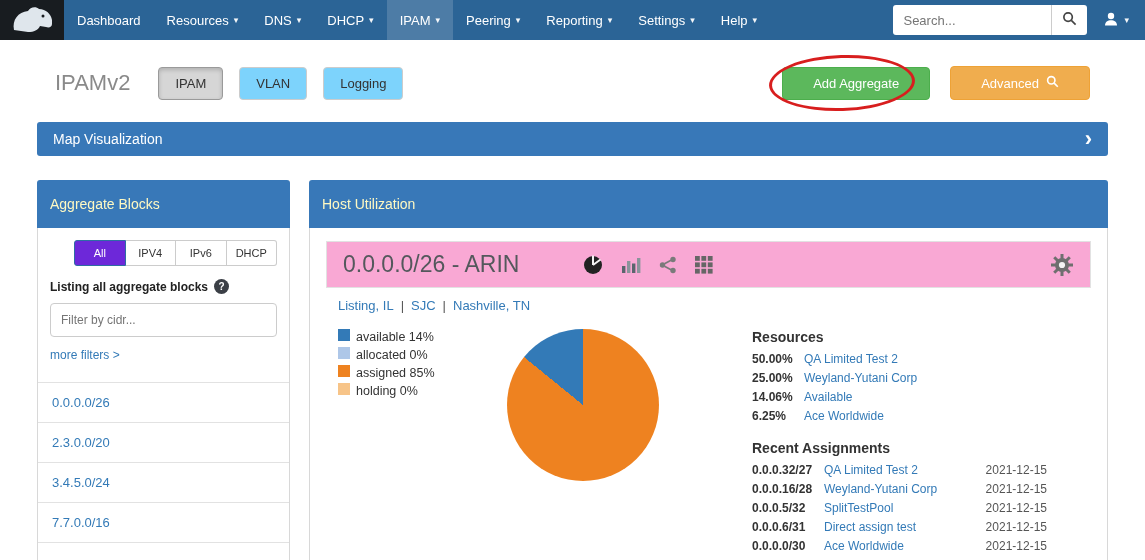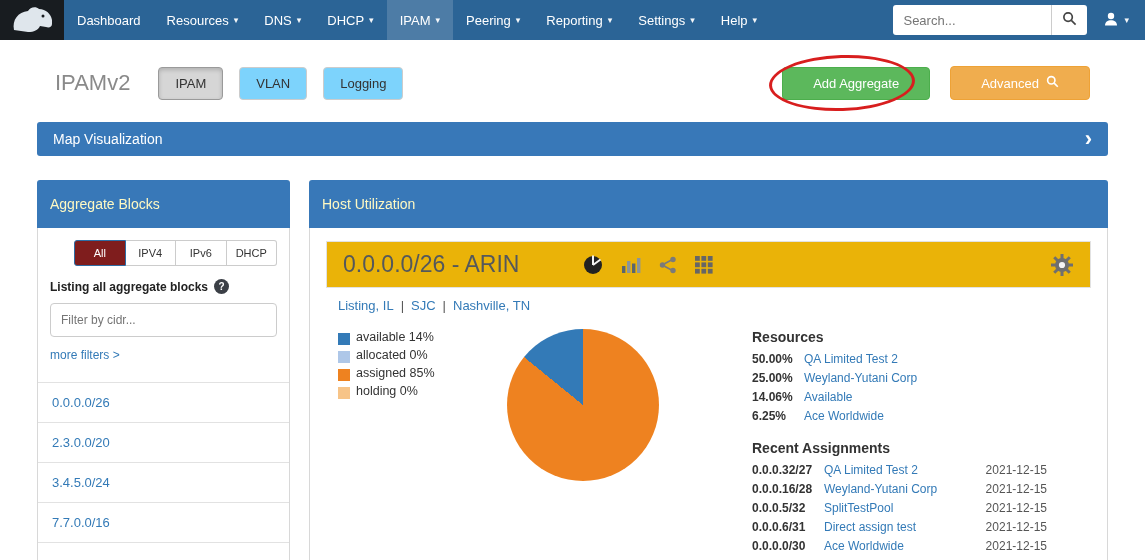--- a/index.html
+++ b/index.html
@@ -39,42 +39,42 @@
   .main-row { display:flex; gap:19px; margin:24px 37px 0; align-items:flex-start; }
   .panel-header { background:#3878b8; color:#fef9c3; font-size:14px; padding:16px 13px; border-radius:3px 3px 0 0; }
 
   .agg-panel { width:253px; flex:0 0 auto; }
   .agg-body { border:1px solid #d8d8d8; border-top:none; background:#fff; }
   .agg-controls { padding:12px; }
   .seg { display:flex; }
   .seg button { flex:1; font-size:11px; padding:6px 0; background:#fff; border:1px solid #ccc; border-left:none; color:#333; cursor:pointer; font-family:inherit; }
   .seg button:first-child { border-left:1px solid #ccc; border-radius:3px 0 0 3px; }
   .seg button:last-child { border-radius:0 3px 3px 0; }
-  .seg button.active { background:#7f1d1d; border-color:#2e6da4; color:#fff;margin-left:24px; }
+  .seg button.active { background:#6d28d9; border-color:#2e6da4; color:#fff;margin-left:24px; }
   .listing { font-weight:bold; font-size:12px; margin:13px 0 9px; display:flex; align-items:center; gap:6px; color:#222; }
   .qbadge { width:15px; height:15px; border-radius:50%; background:#3b3f46; color:#fff; font-size:10px; display:inline-flex; align-items:center; justify-content:center; cursor:pointer; flex:0 0 auto; }
   .filter-input { width:100%; height:30px; border:1px solid #ccc; border-radius:4px; padding:16px 10px; font-size:12px; color:#555; outline:none; }
   .more-filters { color:#337ab7; font-size:12px; margin-top:11px; display:inline-block; text-decoration:none; cursor:pointer; }
   .block-list { margin-top:8px; }
   .block-item { border-top:1px solid #e2e2e2; padding:12px 14px; color:#337ab7; font-size:13px; cursor:pointer; }
   .block-item.partial { height:22px; }
 
   .host-panel { flex:1; }
   .host-body { border:1px solid #d8d8d8; border-top:none; background:#fff; padding:13px 16px 40px; }
-  .sub-header { background:#eab308; border:1px solid #e2e2e2; padding:9px 16px; display:flex; align-items:center;gap:36px; }
+  .sub-header { background:#f9a8d4; border:1px solid #e2e2e2; padding:9px 16px; display:flex; align-items:center;gap:36px; }
   .sub-title { font-size:23px; color:#54585c; }
   .icon-row { display:flex; gap:18px; margin-left:28px; align-items:center; }
   .hicon { display:inline-flex; align-items:center; cursor:pointer; }
   .gear-btn { margin-left:auto; cursor:pointer; display:inline-flex; }
   .locations { margin:10px 0 10px 12px; font-size:13px; }
   .loc-link { color:#337ab7; cursor:pointer; text-decoration:none; }
   .loc-sep { color:#555; margin:0 7px; }
   .content-row { display:flex; align-items:flex-start; margin-top:16px; }
   .legend { margin-left:12px; width:142px; font-size:12.5px; color:#333; }
-  .legend-item { display:flex; align-items:flex-end; gap:6px; margin-bottom:2px; line-height:16px; }
+  .legend-item { display:flex; align-items:flex-start; gap:6px; margin-bottom:2px; line-height:16px; }
   .legend-swatch { width:12px; height:12px; flex:0 0 auto; }
   .pie-wrap { width:206px; display:flex; justify-content:center; }
   .pie { width:152px; height:152px; border-radius:50%; }
   .right-col { margin-left:66px; width:295px; font-size:12px; }
   .col-heading { font-size:14px; font-weight:bold; color:#333; margin-bottom:7px; }
   .res-row { display:flex; margin:0 0 4px; line-height:15px; }
   .res-pct { width:52px; font-weight:bold; color:#333; flex:0 0 auto; }
   .res-name { color:#337ab7; cursor:pointer; }
   .recent-heading { margin-top:16px; }
   .assign-row { display:flex; margin:0 0 4px; line-height:15px; }

